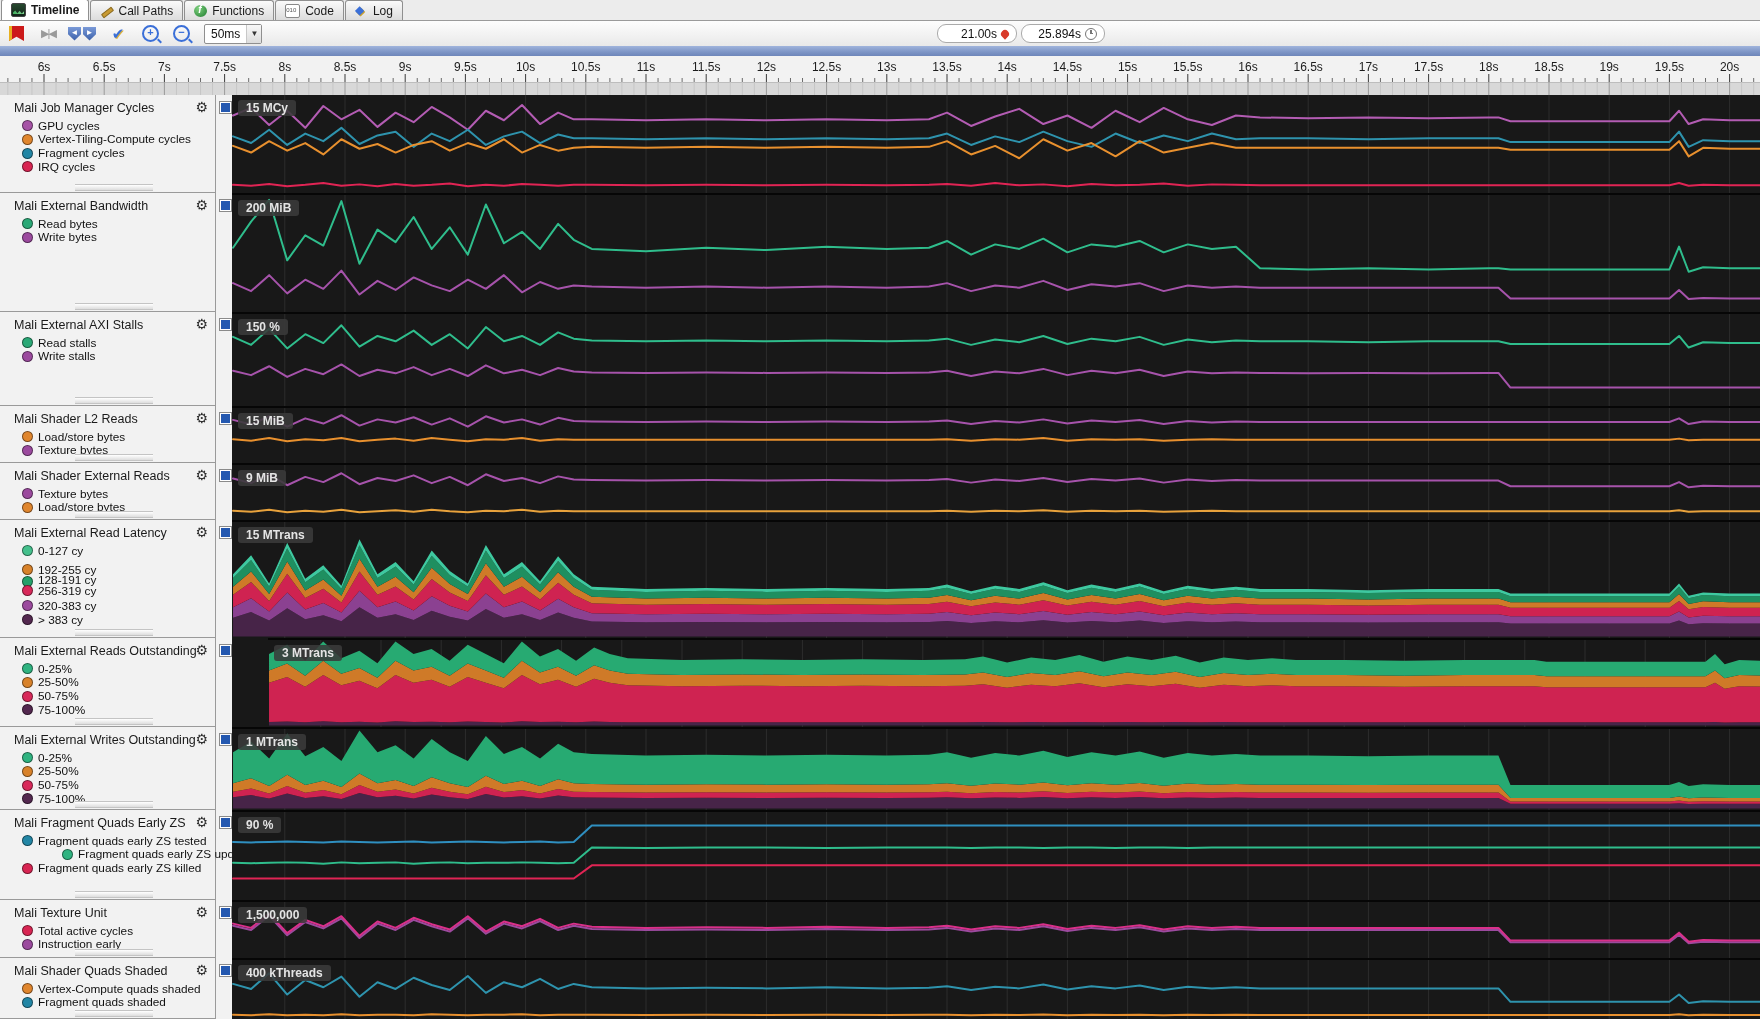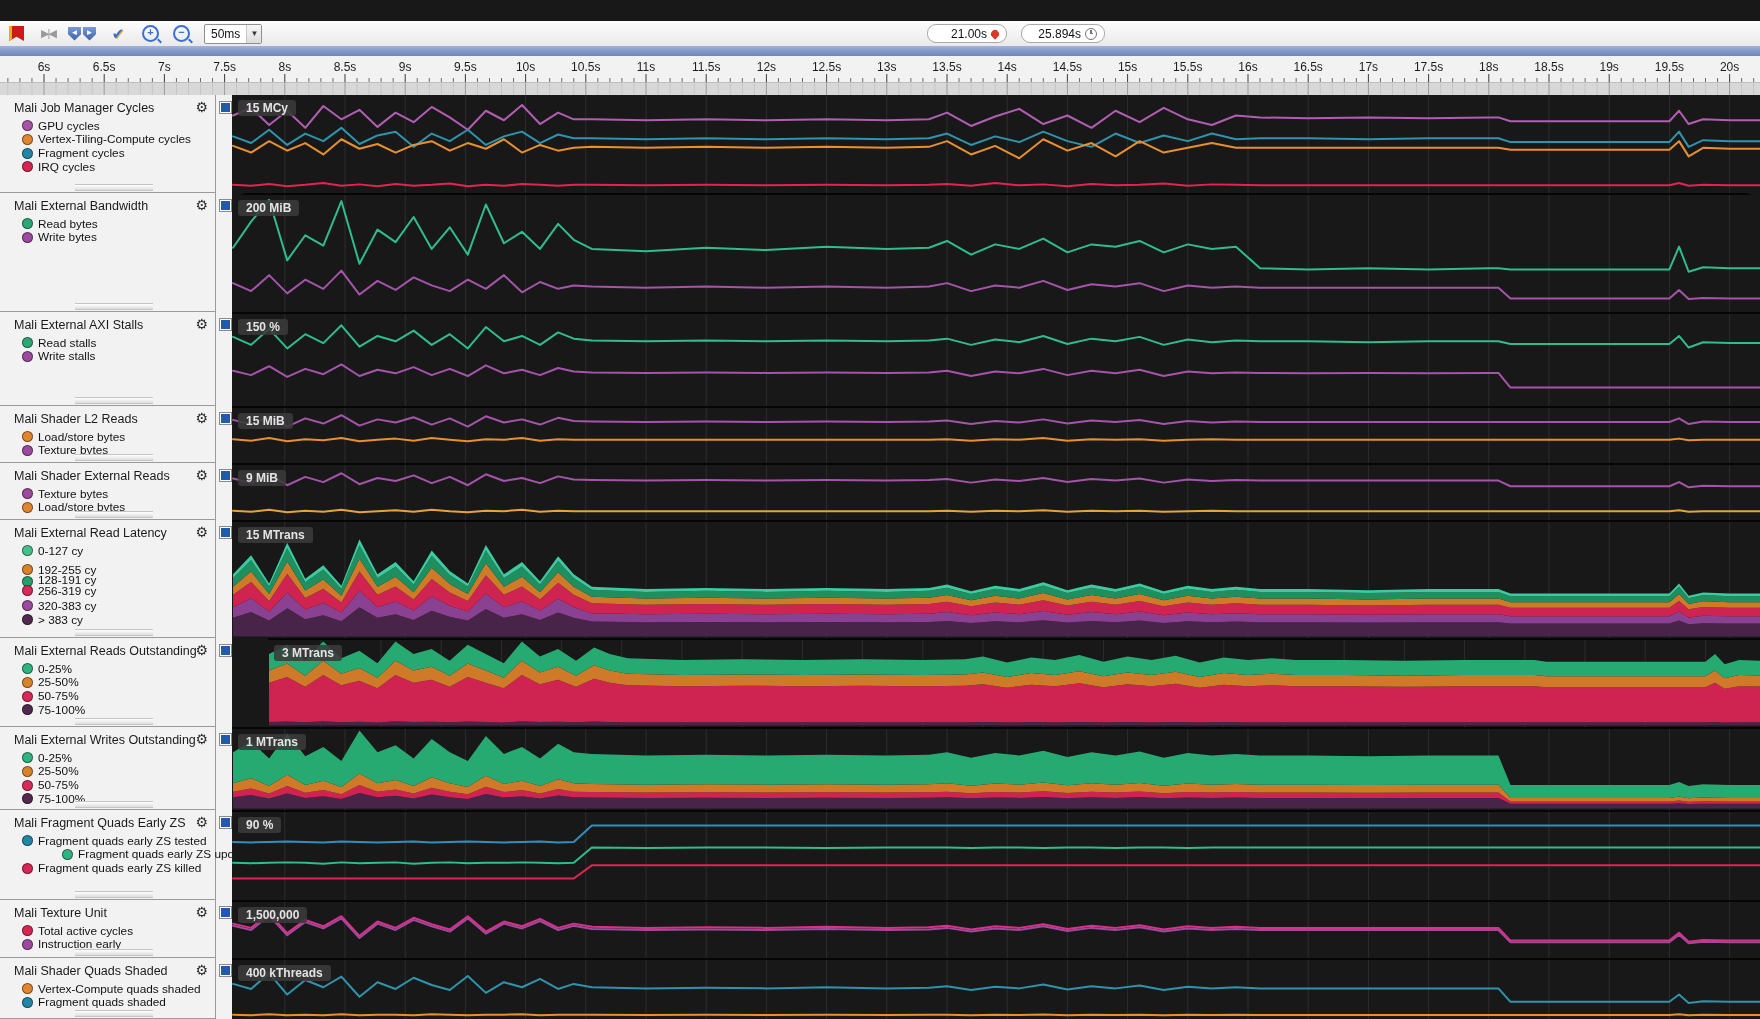--- a/index.html
+++ b/index.html
@@ -76,20 +76,42 @@
   #charts{position:absolute;left:232px;top:95px;right:0;bottom:0;background:#181818;}
   .chart-row{position:absolute;left:0;width:100%;}
   .chart-row svg{display:block;}
   .badge{position:absolute;left:6px;top:5px;background:rgba(58,58,58,.88);color:#e4e4e4;
          font-size:12px;padding:1px 8px;border-radius:3px;pointer-events:none;font-weight:bold;}
 </style>
 </head>
 <body>
 
 <div id="app">
+  <div id="tabbar">
+      <div class="tab active">
+        <span class="ticon timeline"></span>
+        <span>Timeline</span>
+      </div>
+      <div class="tab">
+        <span class="ticon pencil"></span>
+        <span>Call Paths</span>
+      </div>
+      <div class="tab">
+        <span class="ticon fn"></span>
+        <span>Functions</span>
+      </div>
+      <div class="tab">
+        <span class="ticon code"></span>
+        <span>Code</span>
+      </div>
+      <div class="tab">
+        <span class="ticon log"></span>
+        <span>Log</span>
+      </div>
+    </div>
 
   <div id="toolbar">
     <div class="tbtn">
         <div class="bookmark"></div>
       </div>
     <div class="tbtn navgray">▶|◀</div>
     <div class="tbtn" style="margin-left:10px;gap:2px">
       <div class="shield">◄</div>
       <div class="shield">►</div>
     </div>
@@ -98,21 +120,21 @@
         <div class="mag">+</div>
       </div>
     <div class="tbtn">
         <div class="mag">−</div>
       </div>
     <div class="combo">
       <span class="val">50ms</span>
       <span class="arrow">▼</span>
     </div>
     <div style="flex:1"></div>
-    <div class="timefield" style="margin-right:14px">
+    <div class="timefield" style="margin-right:4px">
       <span class="tval">21.00s</span>
       <span class="pin"></span>
     </div>
     <div class="timefield" style="margin-right:655px">
       <span class="tval">25.894s</span>
       <span class="clock"></span>
     </div>
   </div>
 
   <div id="overviewbar"></div>
@@ -676,21 +698,21 @@
           <line x1="1377.2" y1="0" x2="1377.2" y2="98" stroke="#2d2d2d" stroke-width="1"></line>
           <line x1="1437.4" y1="0" x2="1437.4" y2="98" stroke="#2d2d2d" stroke-width="1"></line>
           <line x1="1497.6000000000001" y1="0" x2="1497.6000000000001" y2="98" stroke="#2d2d2d" stroke-width="1"></line>
           <polyline points="1.0280000000000484,20.5 19.087999999999994,12.900000000000006 37.148000000000025,30 55.20799999999997,15.75 73.26800000000003,32.849999999999994 91.32800000000003,11 109.38800000000009,24.299999999999997 127.44799999999992,14.799999999999997 145.50799999999998,31.89999999999999 163.56799999999998,17.650000000000006 181.62800000000004,27.150000000000006 199.6880000000001,11.950000000000003 217.74799999999993,22.39999999999999 235.808,34.75 253.868,15.75 271.92800000000005,25.25 289.98800000000006,10.049999999999997 308.048,29.049999999999997 326.10799999999995,17.650000000000006 341.7600000000001,24.299999999999997 359.82000000000016,24.299999999999997 414,25.25 474.20000000000005,24.299999999999997 534.4000000000001,25.25 594.6,24.299999999999997 654.8000000000001,25.25 696.94,24.299999999999997 715,17.650000000000006 739.0799999999999,30.950000000000003 763.1600000000001,21.450000000000003 787.24,13.849999999999994 811.3200000000002,29.049999999999997 835.4000000000001,20.5 859.48,32.849999999999994 883.5600000000002,15.75 907.6400000000001,27.150000000000006 931.72,12.900000000000006 955.8,24.299999999999997 979.8799999999999,30 1003.96,20.5 1028.0400000000002,22.39999999999999 1076.2,23.349999999999994 1136.4,22.39999999999999 1196.6000000000001,23.349999999999994 1256.8000000000002,22.39999999999999 1266.4319999999998,22.39999999999999 1278.472,26.200000000000003 1329.0400000000002,26.200000000000003 1377.2,26.200000000000003 1425.36,26.200000000000003 1437.4,26.200000000000003 1447.032,15.75 1456.664,29.049999999999997 1471.1120000000003,24.299999999999997 1497.6000000000001,25.25 1528.9040000000002,25.25" fill="none" stroke="#b35cb3" stroke-width="2" stroke-linejoin="round" stroke-linecap="round"></polyline>
           <polyline points="1.0280000000000484,41.400000000000006 19.087999999999994,48.05 37.148000000000025,34.75 55.20799999999997,49.95 73.26800000000003,38.550000000000004 91.32800000000003,46.15 109.38800000000009,32.849999999999994 127.44799999999992,49 145.50799999999998,40.45 163.56799999999998,36.65 181.62800000000004,51.85 199.6880000000001,38.550000000000004 217.74799999999993,46.15 235.808,34.75 253.868,49.95 271.92800000000005,41.400000000000006 289.98800000000006,36.65 308.048,48.05 326.10799999999995,39.5 341.7600000000001,43.3 359.82000000000016,43.3 414,44.24999999999999 474.20000000000005,43.3 534.4000000000001,44.24999999999999 594.6,43.3 654.8000000000001,44.24999999999999 696.94,43.3 715,38.550000000000004 739.0799999999999,49.95 763.1600000000001,41.400000000000006 787.24,47.1 811.3200000000002,36.65 835.4000000000001,46.15 859.48,51.85 883.5600000000002,38.550000000000004 907.6400000000001,48.05 931.72,40.45 955.8,46.15 979.8799999999999,38.550000000000004 1003.96,44.24999999999999 1028.0400000000002,43.3 1076.2,43.3 1136.4,44.24999999999999 1196.6000000000001,43.3 1256.8000000000002,43.3 1266.4319999999998,43.3 1278.472,47.1 1329.0400000000002,47.1 1377.2,47.1 1425.36,47.1 1437.4,47.1 1447.032,36.65 1456.664,51.85 1471.1120000000003,45.199999999999996 1497.6000000000001,46.15 1528.9040000000002,46.15" fill="none" stroke="#2e93ad" stroke-width="2" stroke-linejoin="round" stroke-linecap="round"></polyline>
           <polyline points="1.0280000000000484,50.9 19.087999999999994,57.550000000000004 37.148000000000025,46.15 55.20799999999997,55.65 73.26800000000003,48.05 91.32800000000003,59.449999999999996 109.38800000000009,44.24999999999999 127.44799999999992,53.75 145.50799999999998,49 163.56799999999998,57.550000000000004 181.62800000000004,49.95 199.6880000000001,46.15 217.74799999999993,55.65 235.808,48.05 253.868,53.75 271.92800000000005,44.24999999999999 289.98800000000006,57.550000000000004 308.048,49.95 326.10799999999995,55.65 341.7600000000001,52.8 359.82000000000016,51.85 414,52.8 474.20000000000005,51.85 534.4000000000001,52.8 594.6,51.85 654.8000000000001,52.8 696.94,51.85 715,46.15 739.0799999999999,59.449999999999996 763.1600000000001,50.9 787.24,63.25 811.3200000000002,44.24999999999999 835.4000000000001,55.65 859.48,48.05 883.5600000000002,61.35 907.6400000000001,46.15 931.72,57.550000000000004 955.8,52.8 979.8799999999999,48.05 1003.96,52.8 1028.0400000000002,52.8 1076.2,52.8 1136.4,52.8 1196.6000000000001,52.8 1256.8000000000002,52.8 1266.4319999999998,52.8 1278.472,54.7 1329.0400000000002,54.7 1377.2,54.7 1425.36,54.7 1437.4,54.7 1447.032,46.15 1456.664,61.35 1471.1120000000003,52.8 1497.6000000000001,53.75 1528.9040000000002,53.75" fill="none" stroke="#e8902e" stroke-width="2" stroke-linejoin="round" stroke-linecap="round"></polyline>
           <polyline points="1.0280000000000484,89.85 19.087999999999994,90.8 37.148000000000025,88.9 55.20799999999997,91.275 73.26800000000003,89.85 91.32800000000003,87.95 109.38800000000009,90.8 127.44799999999992,89.375 145.50799999999998,91.275 163.56799999999998,88.9 181.62800000000004,90.8 199.6880000000001,89.85 217.74799999999993,88.425 235.808,91.275 253.868,89.85 271.92800000000005,90.8 289.98800000000006,88.9 308.048,89.85 326.10799999999995,90.8 341.7600000000001,89.85 359.82000000000016,89.85 414,90.325 474.20000000000005,89.85 534.4000000000001,90.325 594.6,89.85 654.8000000000001,90.325 696.94,89.85 715,88.9 739.0799999999999,90.8 763.1600000000001,87.95 787.24,90.325 811.3200000000002,89.375 835.4000000000001,91.275 859.48,88.9 883.5600000000002,90.325 907.6400000000001,89.85 931.72,88.425 955.8,90.8 979.8799999999999,89.375 1003.96,89.85 1028.0400000000002,90.325 1076.2,90.325 1136.4,90.325 1196.6000000000001,90.325 1256.8000000000002,90.325 1266.4319999999998,90.325 1278.472,90.325 1329.0400000000002,90.325 1377.2,90.325 1425.36,90.325 1437.4,90.325 1447.032,87.95 1456.664,90.8 1471.1120000000003,89.85 1497.6000000000001,90.325 1528.9040000000002,90.325" fill="none" stroke="#e02454" stroke-width="2" stroke-linejoin="round" stroke-linecap="round"></polyline>
         </svg>
         <div class="badge">15 MCy</div>
       </div>
-      <div class="chart-row" style="top: 98px; height: 119px; border-top: 2px solid rgb(6, 6, 6); border-radius: 16px;">
+      <div class="chart-row" style="top: 98px; height: 119px; border-top: 2px solid rgb(6, 6, 6);">
         <svg width="1528" height="117">
           <rect x="0" y="0" width="1528" height="117" fill="#181818"></rect>
           <line x1="52.80000000000001" y1="0" x2="52.80000000000001" y2="117" stroke="#2d2d2d" stroke-width="1"></line>
           <line x1="113" y1="0" x2="113" y2="117" stroke="#2d2d2d" stroke-width="1"></line>
           <line x1="173.20000000000005" y1="0" x2="173.20000000000005" y2="117" stroke="#2d2d2d" stroke-width="1"></line>
           <line x1="233.40000000000003" y1="0" x2="233.40000000000003" y2="117" stroke="#2d2d2d" stroke-width="1"></line>
           <line x1="293.6" y1="0" x2="293.6" y2="117" stroke="#2d2d2d" stroke-width="1"></line>
           <line x1="353.80000000000007" y1="0" x2="353.80000000000007" y2="117" stroke="#2d2d2d" stroke-width="1"></line>
           <line x1="414" y1="0" x2="414" y2="117" stroke="#2d2d2d" stroke-width="1"></line>
           <line x1="474.20000000000005" y1="0" x2="474.20000000000005" y2="117" stroke="#2d2d2d" stroke-width="1"></line>

